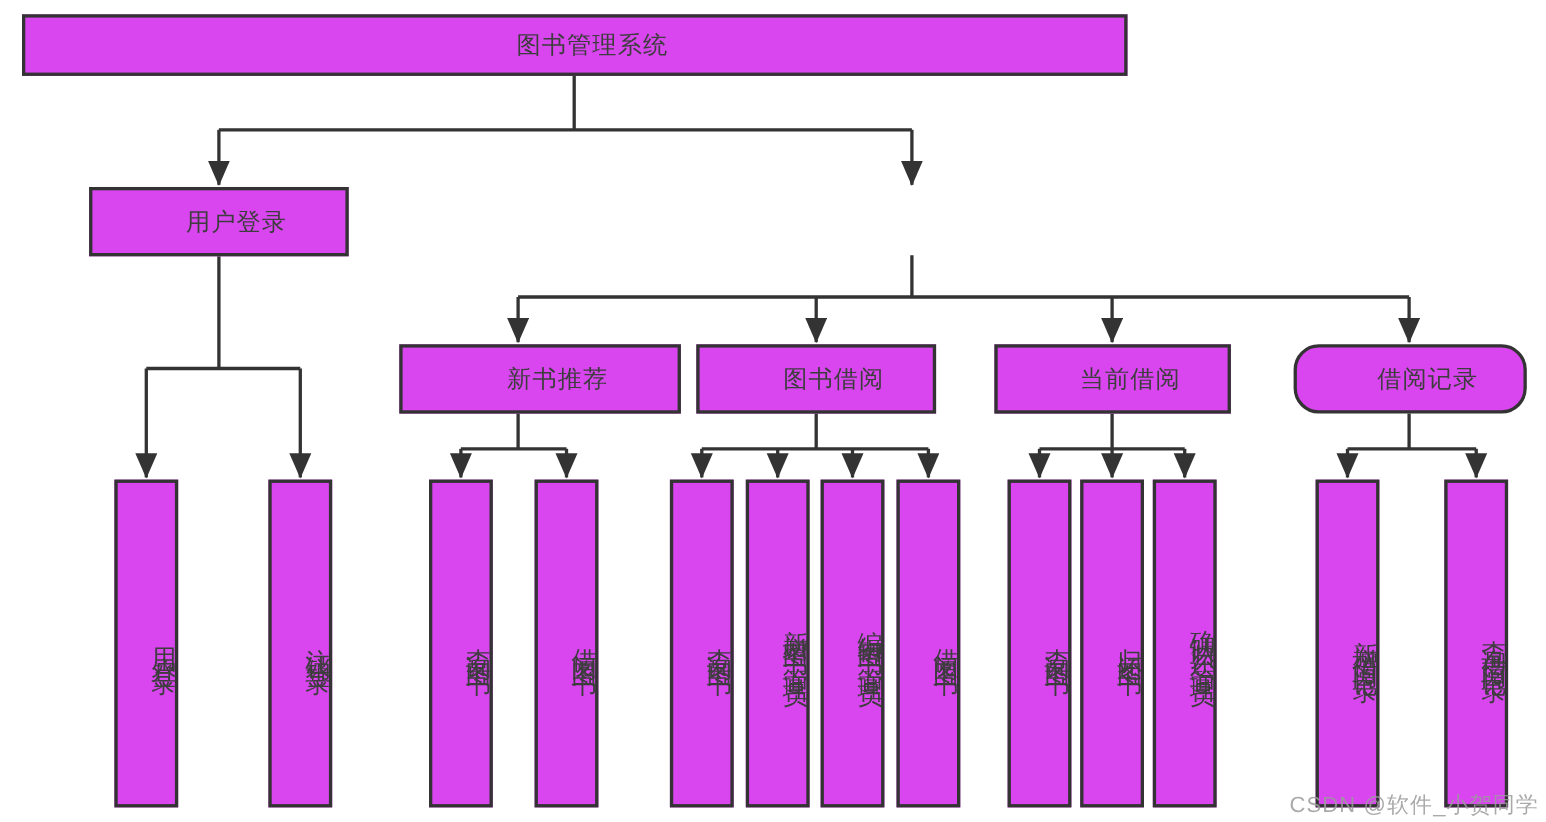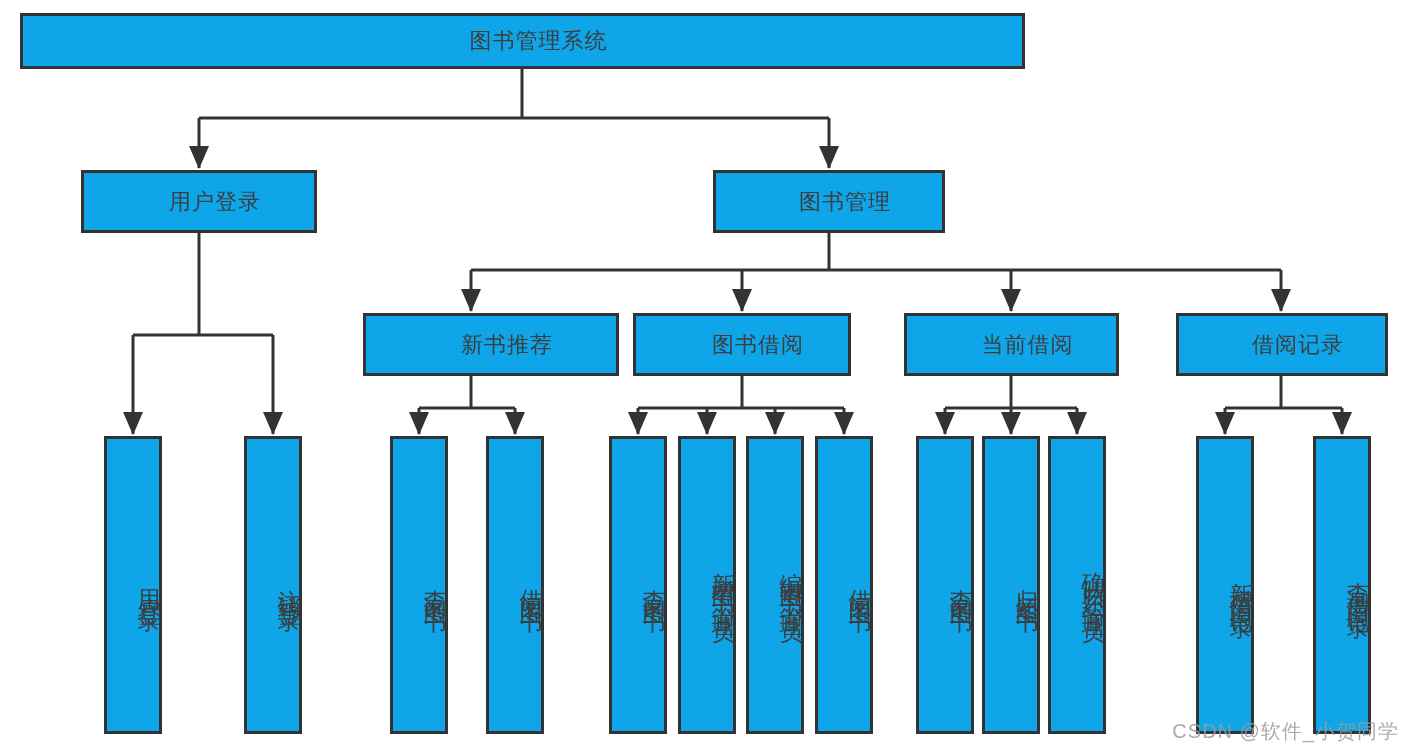--- a/index.html
+++ b/index.html
@@ -18,21 +18,21 @@
   .connectors {
     position: absolute;
     left: 0;
     top: 0;
     width: 1405px;
     height: 747px;
   }
   .node {
     position: absolute;
     box-sizing: border-box;
-    background: #0ea5e9;
+    background: #d946ef;
     border: 3px solid #333333;
     display: flex;
     align-items: center;
     justify-content: center;
     color: #3d3d3d;
     padding-left: 32px;
   }
   .hbox {
     font-size: 22px;
     letter-spacing: 1px;
@@ -101,26 +101,25 @@
       <path d="M1011,408 L1011,434" marker-end="url(#ah)"></path>
       <path d="M1077,408 L1077,434" marker-end="url(#ah)"></path>
       <path d="M1225,408 L1225,434" marker-end="url(#ah)"></path>
       <path d="M1342,408 L1342,434" marker-end="url(#ah)"></path>
     </g>
   </svg>
 
   <div class="node hbox" style="left:20px; top:13px; width:1005px; height:56px;">图书管理系统</div>
 
   <div class="node hbox" style="left:81px; top:170px; width:236px; height:63px;">用户登录</div>
-  <div class="node hbox" style="left:713px; top:170px; width:232px; height:63px;">图书管理</div>
 
   <div class="node hbox" style="left:363px; top:313px; width:256px; height:63px;">新书推荐</div>
   <div class="node hbox" style="left:904px; top:313px; width:215px; height:63px;">当前借阅</div>
   <div class="node hbox" style="left:633px; top:313px; width:218px; height:63px;">图书借阅</div>
-  <div class="node hbox" style="left:1176px; top:313px; width:212px; height:63px;">借阅记录</div>
+  <div class="node hbox" style="left:1176px; top:313px; width:212px; height:63px;border-radius:23px;">借阅记录</div>
 
   <div class="node vbox" style="left:104px;">
     <span class="vtext">用户登录</span>
   </div>
   <div class="node vbox" style="left:244px;">
     <span class="vtext">注销登录</span>
   </div>
 
   <div class="node vbox" style="left:390px;">
     <span class="vtext">查询图书</span>

